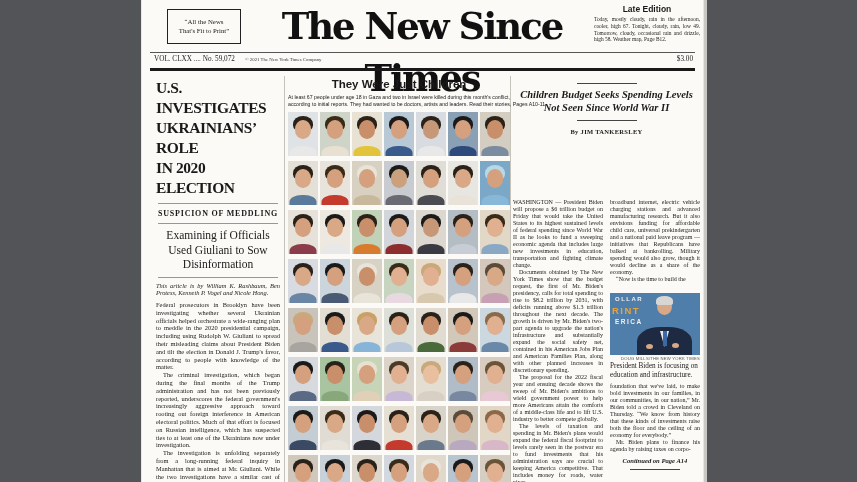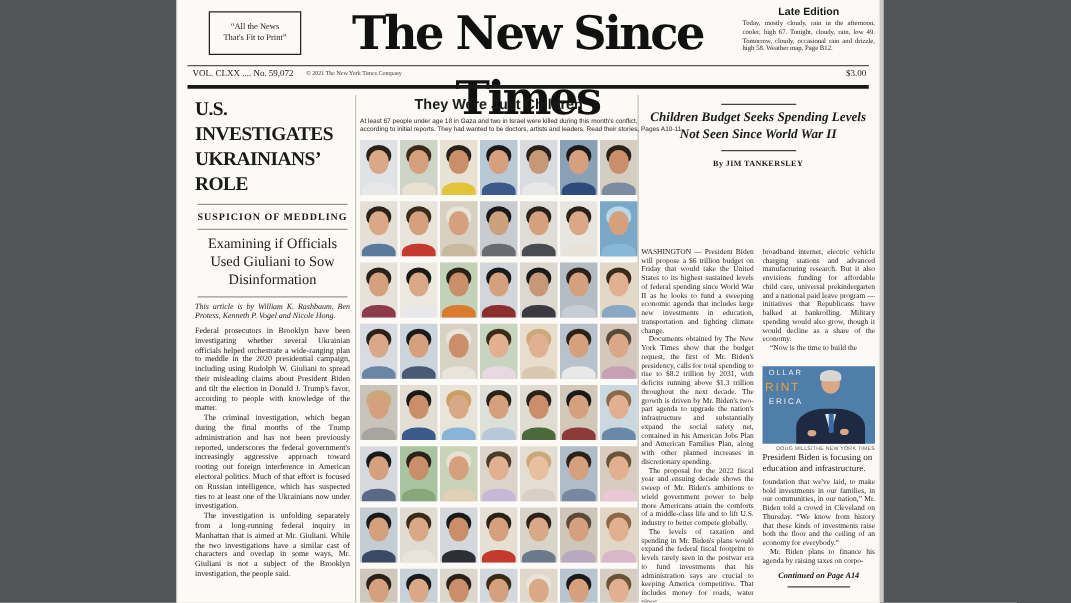--- a/index.html
+++ b/index.html
@@ -62,21 +62,21 @@
   .r-sep{width:60px;height:1px;background:#444;margin:6px auto 0 auto;}
   .r-sub{margin-top:4px;font-weight:bold;font-style:italic;font-size:10.5px;line-height:13px;}
   .r-by{margin-top:7px;font-weight:bold;font-size:6.5px;letter-spacing:.3px;}
   .rcol-text{font-size:6px;line-height:7px;text-align:justify;}
   .rcol-text p{margin:0;text-indent:6px;}
   .rcol-text p:first-child{text-indent:0;}
   .rt1{left:371px;top:199px;width:90px;height:283px;overflow:hidden;}
   .rt2{left:468px;top:199px;width:90px;}
   .c2top{height:92px;overflow:hidden;}
   .biden{margin-top:2px;width:90px;height:62px;position:relative;background:#4f7eab;overflow:hidden;}
-  .sign-w{position:absolute;font-family:"Liberation Sans",sans-serif;font-weight:normal;color:#f2f0ea;letter-spacing:1.5px;}
+  .sign-w{position:absolute;font-family:"Liberation Sans",sans-serif;font-weight:bold;color:#f2f0ea;letter-spacing:1.5px;}
   .bd-head{position:absolute;left:47px;top:5px;width:15px;height:17px;border-radius:50%;background:#d9a886;}
   .bd-hair{position:absolute;left:46px;top:3px;width:17px;height:9px;border-radius:50% 50% 20% 20%;background:#d8d6d2;}
   .bd-suit{position:absolute;left:27px;bottom:-6px;width:55px;height:34px;border-radius:42% 42% 0 0;background:#1d2a42;}
   .bd-shirt{position:absolute;left:50px;bottom:8px;width:9px;height:16px;background:#e8e8ea;
     clip-path:polygon(0 0,100% 0,50% 100%);}
   .bd-tie{position:absolute;left:53px;bottom:9px;width:3.5px;height:15px;background:#3a6aa8;}
   .bd-hand{position:absolute;width:7px;height:5px;border-radius:50%;background:#d9a886;}
   .credit{font-size:4.2px;text-align:right;color:#555;letter-spacing:.2px;margin-top:1px;
     font-family:"Liberation Sans",sans-serif;}
   .caption{font-size:7.2px;line-height:8.8px;margin-top:1px;}
@@ -107,20 +107,21 @@
   </div>
   <div class="abs rule-heavy" style="top:68px"></div>
 
   <div class="abs vrule" style="left:142px"></div>
   <div class="abs vrule" style="left:368px"></div>
 
   <div class="abs left-col">
     <div class="l-head">
       <div>U.S. INVESTIGATES</div>
       <div>UKRAINIANS’ ROLE</div>
+      <div>IN 2020 ELECTION</div>
     </div>
     <div class="sep"></div>
     <div class="kicker">SUSPICION OF MEDDLING</div>
     <div class="sep"></div>
     <div class="deck">
       <div>Examining if Officials</div>
       <div>Used Giuliani to Sow</div>
       <div>Disinformation</div>
     </div>
     <div class="sep"></div>

